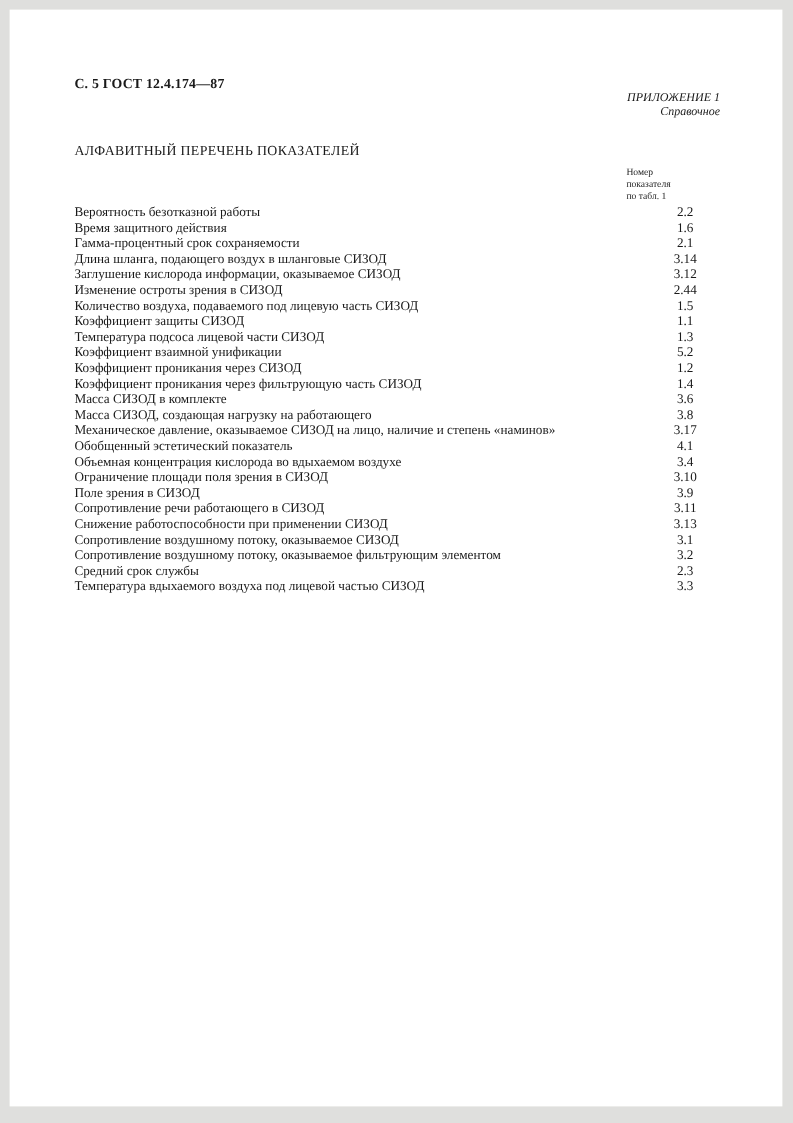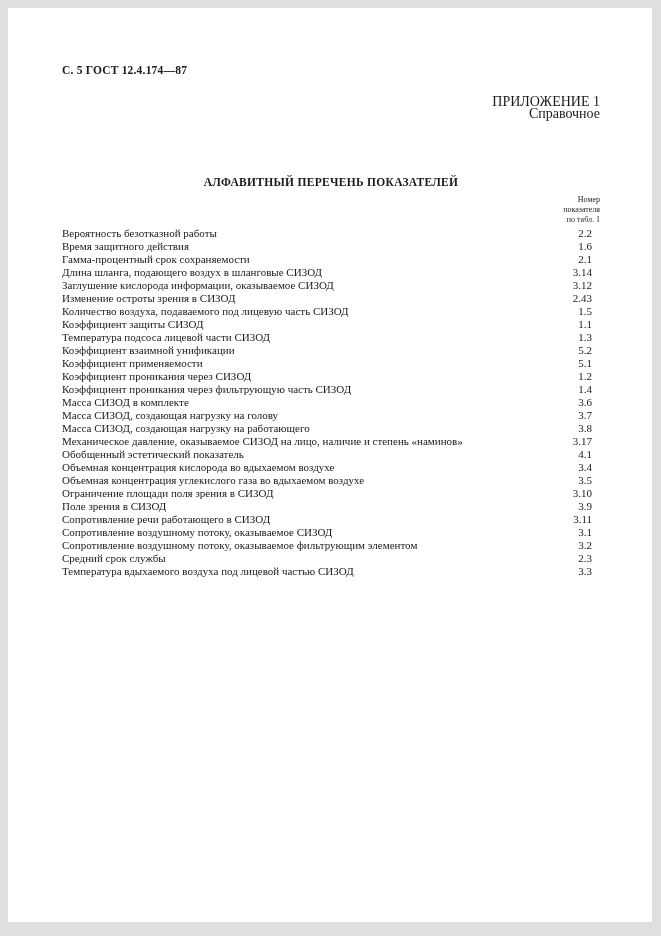--- a/index.html
+++ b/index.html
@@ -30,37 +30,37 @@
     right: 52px;
     top: 0;
   }
   .header-left {
     margin-top: 56px;
     font-size: 11.5px;
     font-weight: bold;
     letter-spacing: 0.2px;
   }
   .appendix {
+    text-align: right;
+    font-style: italic;
+    font-size: 10px;
+    line-height: 12px;
+  }
+  .doc-title {
     margin-top: 20px;
-    text-align: right;
-    font-size: 14px;
-    line-height: 12px;
-  }
-  .doc-title {
-    margin-top: 56px;
-    text-align: center;
-    font-weight: bold;
+    text-align: left;
+    font-weight: normal;
     font-size: 11.5px;
     letter-spacing: 0.3px;
   }
   .col-header {
     margin-top: 7px;
     margin-left: auto;
     width: 78px;
-    text-align: right;
+    text-align: left;
     font-size: 8px;
     line-height: 10px;
     color: #222;
   }
   .index-list {
     margin-top: 2px;
   }
   .index-row {
     display: flex;
     justify-content: space-between;
@@ -69,21 +69,21 @@
     line-height: 13px;
     white-space: nowrap;
   }
   .item-label {
     flex: 1 1 auto;
     overflow: hidden;
   }
   .item-number {
     flex: 0 0 auto;
     width: 42px;
-    text-align: right;
+    text-align: center;
     padding-right: 8px;
   }
 </style>
 </head>
 <body>
 
 <div class="canvas">
   <div class="page">
     <div class="content">
 
@@ -123,21 +123,21 @@
     <span class="item-number">3.14</span>
   </div>
 
   <div class="index-row">
     <span class="item-label">Заглушение кислорода информации, оказываемое СИЗОД</span>
     <span class="item-number">3.12</span>
   </div>
 
   <div class="index-row">
     <span class="item-label">Изменение остроты зрения в СИЗОД</span>
-    <span class="item-number">2.43</span>
+    <span class="item-number">2.44</span>
   </div>
 
   <div class="index-row">
     <span class="item-label">Количество воздуха, подаваемого под лицевую часть СИЗОД</span>
     <span class="item-number">1.5</span>
   </div>
 
   <div class="index-row">
     <span class="item-label">Коэффициент защиты СИЗОД</span>
     <span class="item-number">1.1</span>
@@ -146,44 +146,36 @@
   <div class="index-row">
     <span class="item-label">Температура подсоса лицевой части СИЗОД</span>
     <span class="item-number">1.3</span>
   </div>
 
   <div class="index-row">
     <span class="item-label">Коэффициент взаимной унификации</span>
     <span class="item-number">5.2</span>
   </div>
 
-  <div class="index-row">
-    <span class="item-label">Коэффициент применяемости</span>
-    <span class="item-number">5.1</span>
-  </div>
 
   <div class="index-row">
     <span class="item-label">Коэффициент проникания через СИЗОД</span>
     <span class="item-number">1.2</span>
   </div>
 
   <div class="index-row">
     <span class="item-label">Коэффициент проникания через фильтрующую часть СИЗОД</span>
     <span class="item-number">1.4</span>
   </div>
 
   <div class="index-row">
     <span class="item-label">Масса СИЗОД в комплекте</span>
     <span class="item-number">3.6</span>
   </div>
 
-  <div class="index-row">
-    <span class="item-label">Масса СИЗОД, создающая нагрузку на голову</span>
-    <span class="item-number">3.7</span>
-  </div>
 
   <div class="index-row">
     <span class="item-label">Масса СИЗОД, создающая нагрузку на работающего</span>
     <span class="item-number">3.8</span>
   </div>
 
   <div class="index-row">
     <span class="item-label">Механическое давление, оказываемое СИЗОД на лицо, наличие и степень «наминов»</span>
     <span class="item-number">3.17</span>
   </div>
@@ -191,40 +183,40 @@
   <div class="index-row">
     <span class="item-label">Обобщенный эстетический показатель</span>
     <span class="item-number">4.1</span>
   </div>
 
   <div class="index-row">
     <span class="item-label">Объемная концентрация кислорода во вдыхаемом воздухе</span>
     <span class="item-number">3.4</span>
   </div>
 
-  <div class="index-row">
-    <span class="item-label">Объемная концентрация углекислого газа во вдыхаемом воздухе</span>
-    <span class="item-number">3.5</span>
-  </div>
 
   <div class="index-row">
     <span class="item-label">Ограничение площади поля зрения в СИЗОД</span>
     <span class="item-number">3.10</span>
   </div>
 
   <div class="index-row">
     <span class="item-label">Поле зрения в СИЗОД</span>
     <span class="item-number">3.9</span>
   </div>
 
   <div class="index-row">
     <span class="item-label">Сопротивление речи работающего в СИЗОД</span>
     <span class="item-number">3.11</span>
   </div>
 
+  <div class="index-row">
+    <span class="item-label">Снижение работоспособности при применении СИЗОД</span>
+    <span class="item-number">3.13</span>
+  </div>
 
   <div class="index-row">
     <span class="item-label">Сопротивление воздушному потоку, оказываемое СИЗОД</span>
     <span class="item-number">3.1</span>
   </div>
 
   <div class="index-row">
     <span class="item-label">Сопротивление воздушному потоку, оказываемое фильтрующим элементом</span>
     <span class="item-number">3.2</span>
   </div>

